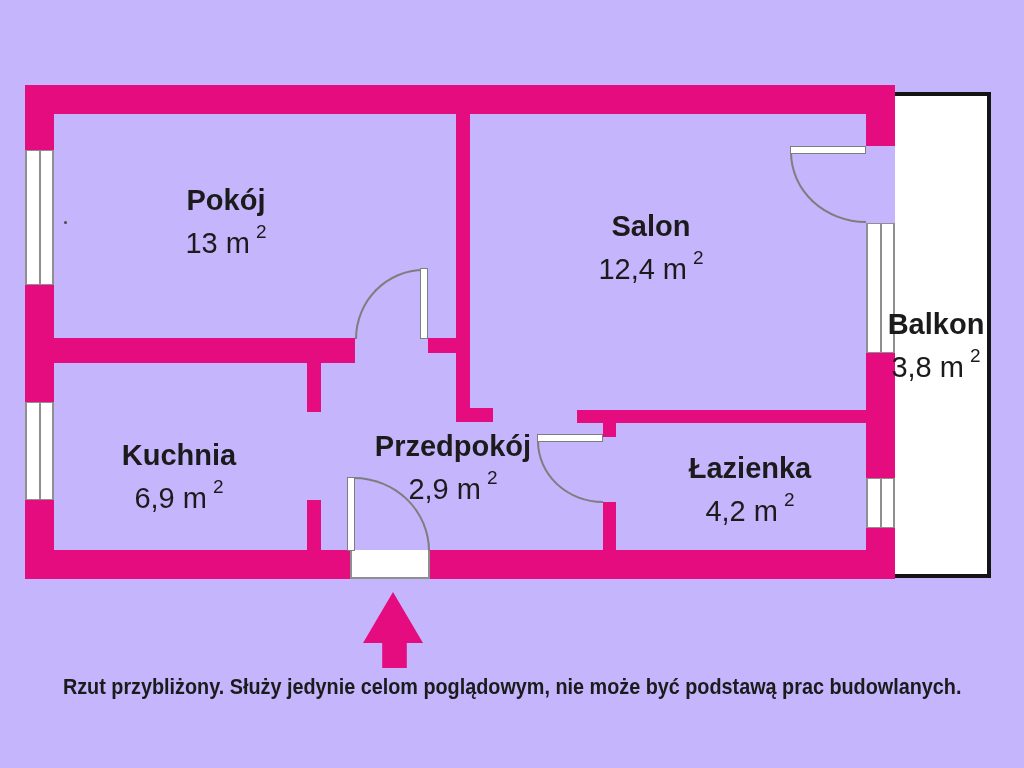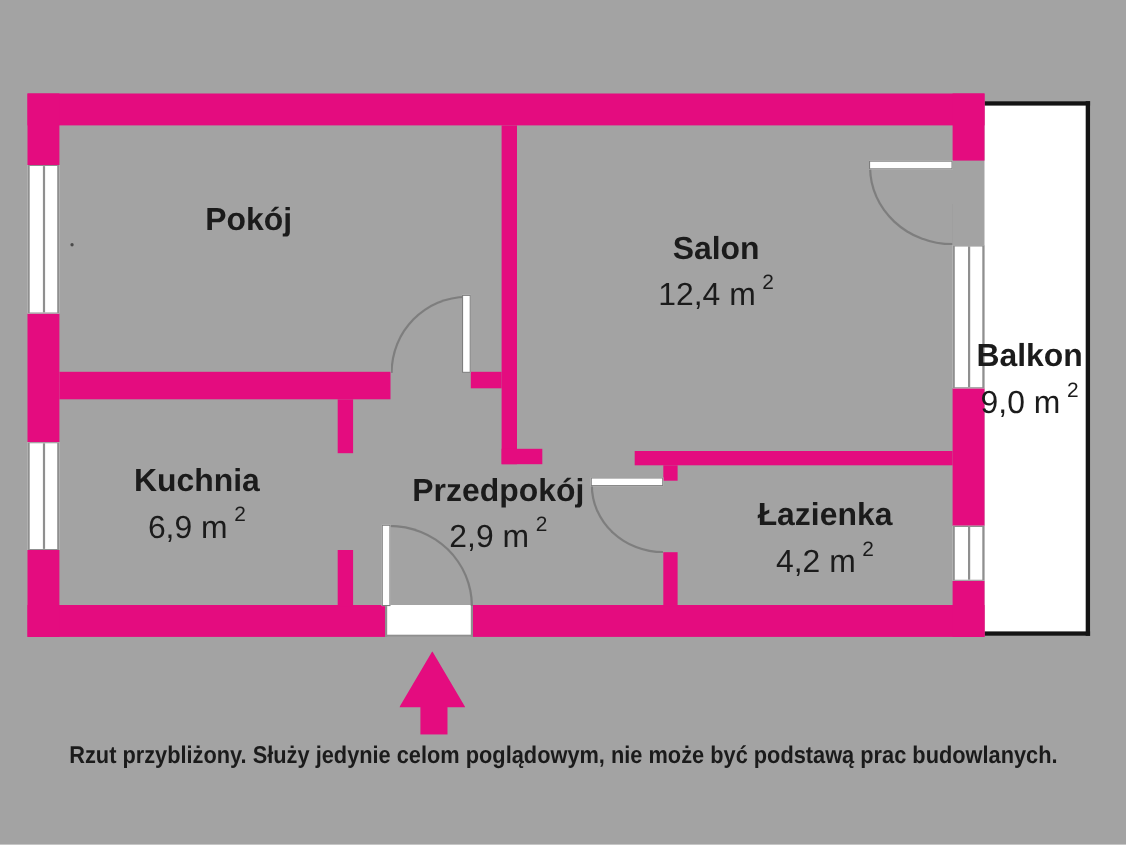--- a/index.html
+++ b/index.html
@@ -1,16 +1,16 @@
 <!DOCTYPE html>
 <html style="--wall: #E40C7F; --outline: #141414; --ink: #1B1B1B; --frame: #8F8F8F; --door: #7E7E7E;"><head>
 <meta charset="utf-8">
 <style>
   html,body{margin:0;padding:0;background:#fff;}
-  #canvas{position:relative;width:1024px;height:768px;background:#a3a3a3;overflow:hidden;
+  #canvas{position:relative;width:1024px;height:768px;background:#c4b5fd;overflow:hidden;
           font-family:"Liberation Sans", sans-serif;color:var(--ink,#1b1b1b);}
   .wall{position:absolute;box-sizing:border-box;background:var(--wall,#e40c7f);}
   .window{position:absolute;box-sizing:border-box;background:#fff;
           border-left:2px solid var(--frame,#8f8f8f);
           border-right:2px solid var(--frame,#8f8f8f);
           border-top:1px solid var(--frame,#8f8f8f);
           border-bottom:1px solid var(--frame,#8f8f8f);}
   .mullion{position:absolute;left:50%;top:0;bottom:0;width:2px;margin-left:-1px;
            background:var(--frame,#8f8f8f);}
   .leaf{position:absolute;box-sizing:border-box;background:#fff;border:1px solid var(--door,#7e7e7e);}
@@ -93,44 +93,45 @@
 
   <div class="arc bl" style="left:537px;top:441px;width:66px;height:62px;"></div>
   <div class="leaf" style="left:537px;top:434px;width:66px;height:8px;"></div>
 
   <div class="arrow" style="left:363px;top:592px;width:60px;height:76px;"></div>
 
   <div class="dot" style="left:64px;top:221px;"></div>
 
   <div class="room-label" style="left:226px;top:182px;">
     <div class="room-name">Pokój</div>
+    <div class="room-area"><span>13 m</span><sup>2</sup></div>
   </div>
 
   <div class="room-label" style="left:651px;top:208px;">
     <div class="room-name">Salon</div>
     <div class="room-area"><span>12,4 m</span><sup>2</sup></div>
   </div>
 
-  <div class="room-label" style="left:179px;top:419px;">
+  <div class="room-label" style="left:179px;top:437px;">
     <div class="room-name">Kuchnia</div>
     <div class="room-area"><span>6,9 m</span><sup>2</sup></div>
   </div>
 
   <div class="room-label" style="left:453px;top:428px;">
     <div class="room-name">Przedpokój</div>
     <div class="room-area"><span>2,9 m</span><sup>2</sup></div>
   </div>
 
   <div class="room-label" style="left:750px;top:450px;">
     <div class="room-name">Łazienka</div>
     <div class="room-area"><span>4,2 m</span><sup>2</sup></div>
   </div>
 
   <div class="room-label" style="left:936px;top:306px;">
     <div class="room-name">Balkon</div>
-    <div class="room-area"><span>9,0 m</span><sup>2</sup></div>
+    <div class="room-area"><span>3,8 m</span><sup>2</sup></div>
   </div>
 
   <div class="disclaimer" style="top:674px;font-weight:bold;">
     <span>Rzut przybliżony. Służy jedynie celom poglądowym, nie może być podstawą prac budowlanych.</span>
   </div>
 
 </div>
 
 </body></html>

